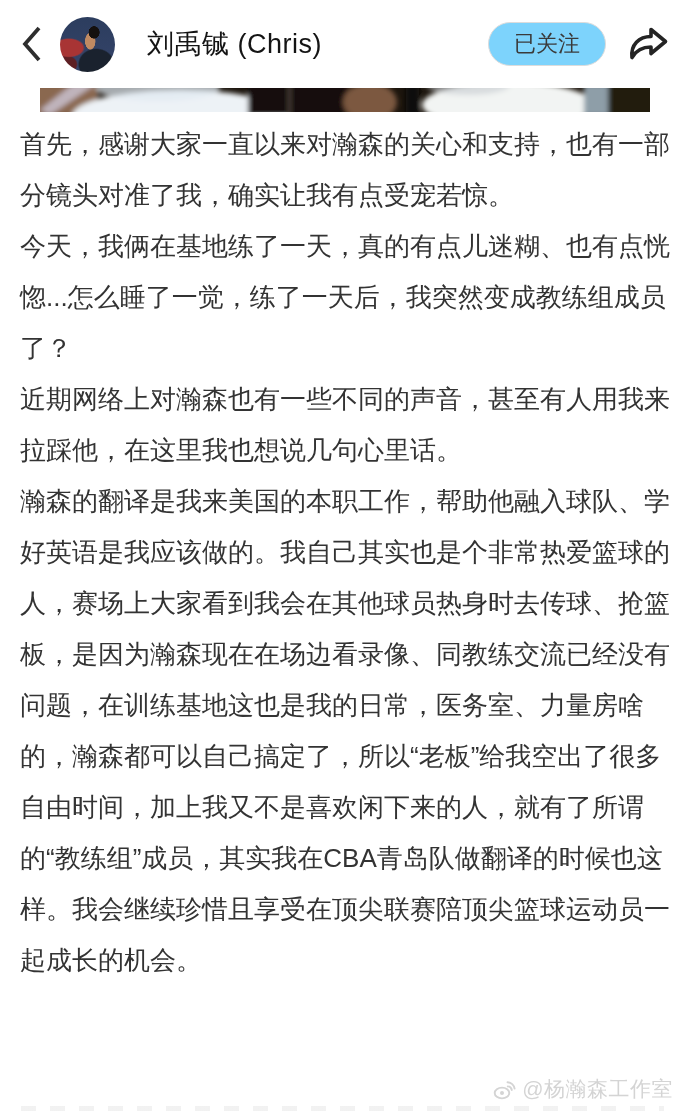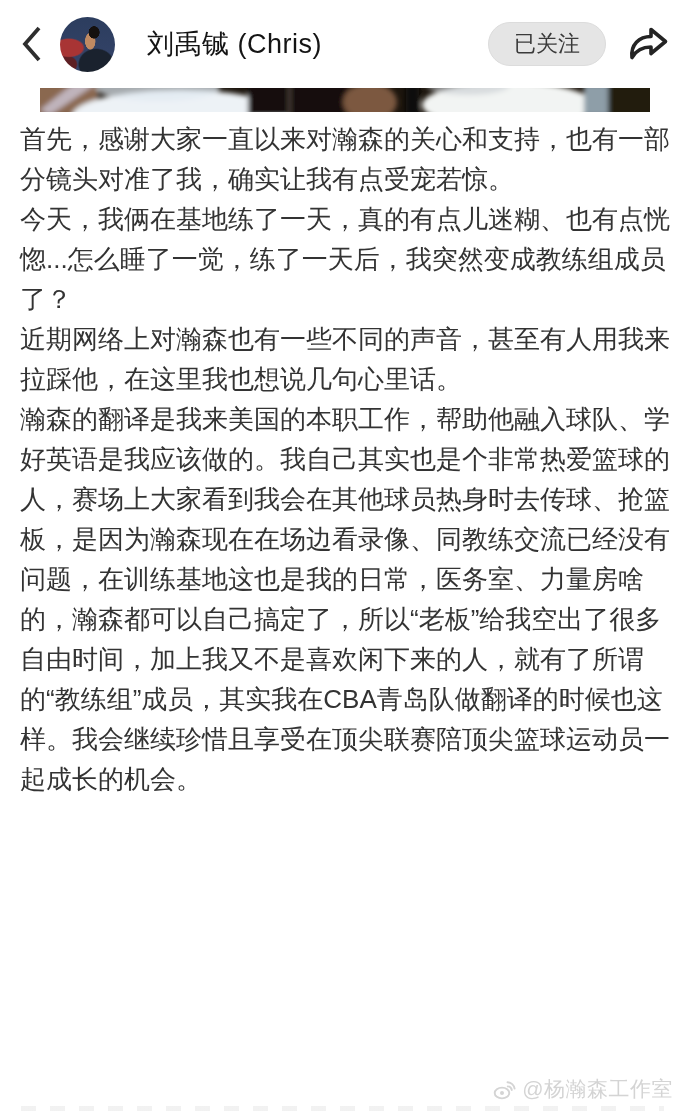--- a/index.html
+++ b/index.html
@@ -18,28 +18,28 @@
       radial-gradient(15% 24% at 55% 44%, #c08a62 0 60%, transparent 66%),
       radial-gradient(48% 42% at 66% 86%, #1a222e 0 64%, transparent 70%),
       radial-gradient(46% 28% at 16% 56%, #a83434 0 55%, transparent 64%),
       radial-gradient(32% 26% at 12% 86%, #5d1f24 0 55%, transparent 64%),
       linear-gradient(180deg,#2c3d5e,#35446a);
   }
   .username { margin-left:32px; font-size:27px; font-weight:500; color:#141414; letter-spacing:0.5px; }
   .h-spacer { flex:1; }
   .follow-pill {
     height:44px; padding:0 25px; border:1px solid #dcdcdc; border-radius:23px;
-    background:#e5e5e5; font-size:22px; color:#3a3a3a; line-height:42px;
+    background:#7dd3fc; font-size:22px; color:#3a3a3a; line-height:42px;
     font-family:inherit; cursor:pointer;
   }
   .share-btn { margin-left:18px; color:#242424; display:flex; align-items:center; cursor:pointer; }
   
   .photo-strip { display:block; margin:0 40px; width:610px; height:24px; cursor:pointer; }
   
-  .post-body { padding:7px 20px 0 20px; font-size:26px; line-height:40px; color:#333333; }
+  .post-body { padding:7px 20px 0 20px; font-size:26px; line-height:51px; color:#333333; }
   .post-body p { margin:0; word-break:break-word; }
   
   .watermark-row {
     position:absolute; right:17px; bottom:8px;
     display:flex; align-items:center; gap:5px;
     color:#d4d4d4; font-size:21px; letter-spacing:0.5px;
     text-shadow:0 1px 0 rgba(255,255,255,0.9);
   }
   
   .clipped-next {

